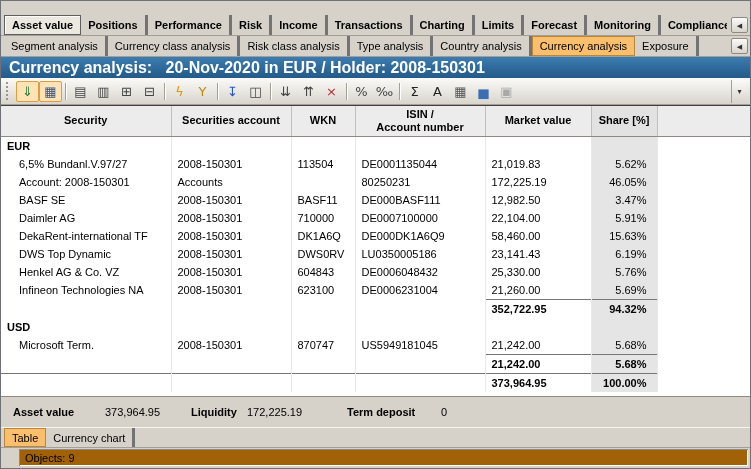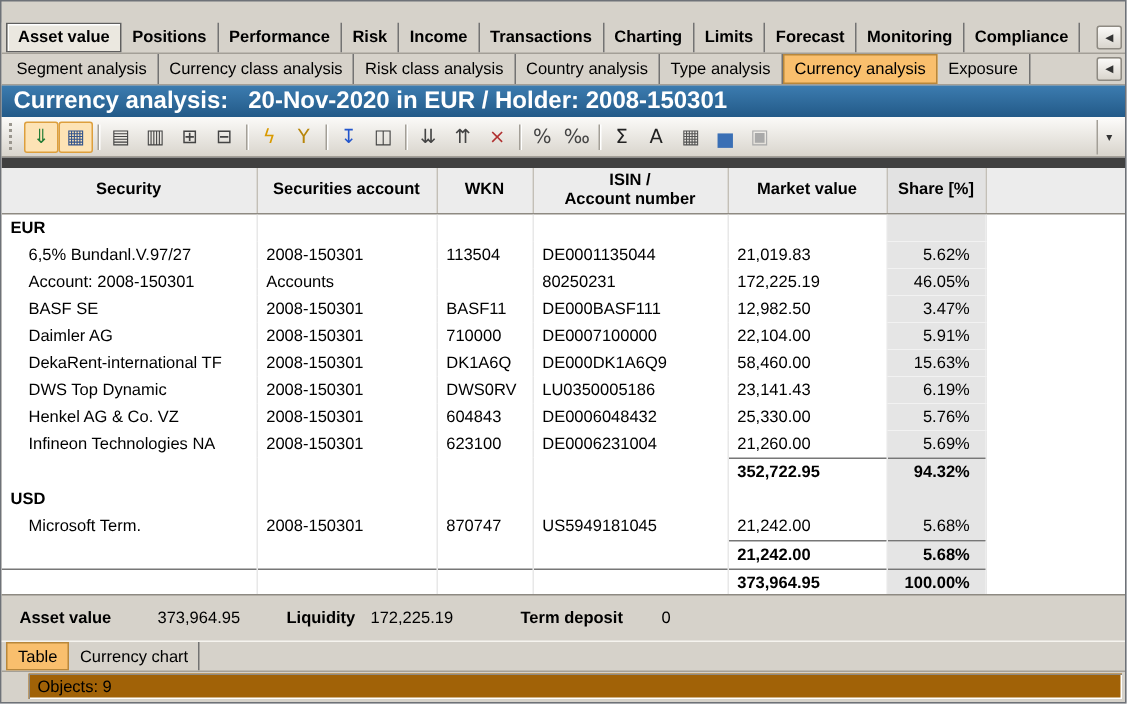--- a/index.html
+++ b/index.html
@@ -20,21 +20,21 @@
   .tabbar {
     height: 21px; flex: 0 0 21px;
     background: #d6d2ca;
     border-bottom: 1px solid #a39f97;
     display: flex; align-items: center;
     padding-left: 3px;
   }
   .tabbar .tabs { display:flex; align-items:stretch; height:100%; flex:1; min-width:0; overflow:hidden; }
   .tab {
     padding: 0 7px; display:flex; align-items:center;
-    border-right: 1px solid #737373;
+    border-right: 3px solid #737373;
     white-space: nowrap; cursor: default;
   }
   .tabbar.main .tab { font-weight: bold; }
   .tabbar.main .tab.active {
     background:#ebe8e0; border:1px solid #5f5f5f;
     box-shadow: inset 1px 1px 0 #ffffff;
   }
   .tabbar.sub .tab.active, .tabbar.bottom .tab.active {
     background:#f9bf6d; border:1px solid #b8873b;
   }
@@ -76,21 +76,21 @@
   .tsep { width:1px; height:17px; background:#a39f97; margin:0 3px; box-shadow:1px 0 0 #fff; flex:0 0 auto; }
   .toolbar-overflow {
     margin-left:auto; width:16px; height:23px;
     border:none; border-left:1px solid #a39f97;
     background:linear-gradient(#fbfaf8,#d9d5cd);
     font-size:8px; color:#333;
     display:flex; align-items:center; justify-content:center; padding:0;
   }
 
   
-  .content { flex:1 1 auto; background:#fff; border-top:7px solid #404040; overflow:hidden; }
+  .content { flex:1 1 auto; background:#fff; border-top:1px solid #404040; overflow:hidden; }
   table { width:100%; border-collapse:collapse; table-layout:fixed; font-size:11px; }
   thead th {
     height:30px; background:#ececec; font-weight:bold;
     border-bottom:1px solid #8e8a82; border-right:1px solid #c3bfb7;
     text-align:center; vertical-align:middle; line-height:13px;
     padding:0 2px; white-space:nowrap; overflow:hidden;
   }
   thead th.share { background:#e2e2e2; }
   thead th.filler { border-right:none; background:#ececec; }
   td {
@@ -148,22 +148,22 @@
         <div class="tab">Compliance</div>
       </div>
     <button class="tab-scroll">◀</button>
   </div>
 
   <div class="tabbar sub">
     <div class="tabs" id="sub-tabs">
         <div class="tab">Segment analysis</div>
         <div class="tab">Currency class analysis</div>
         <div class="tab">Risk class analysis</div>
+        <div class="tab">Type analysis</div>
         <div class="tab">Country analysis</div>
-        <div class="tab">Type analysis</div>
         <div class="tab active">Currency analysis</div>
         <div class="tab">Exposure</div>
       </div>
     <button class="tab-scroll">◀</button>
   </div>
 
   <div class="titlebar">
     <span>Currency analysis:   20-Nov-2020 in EUR / Holder: 2008-150301</span>
   </div>
 

